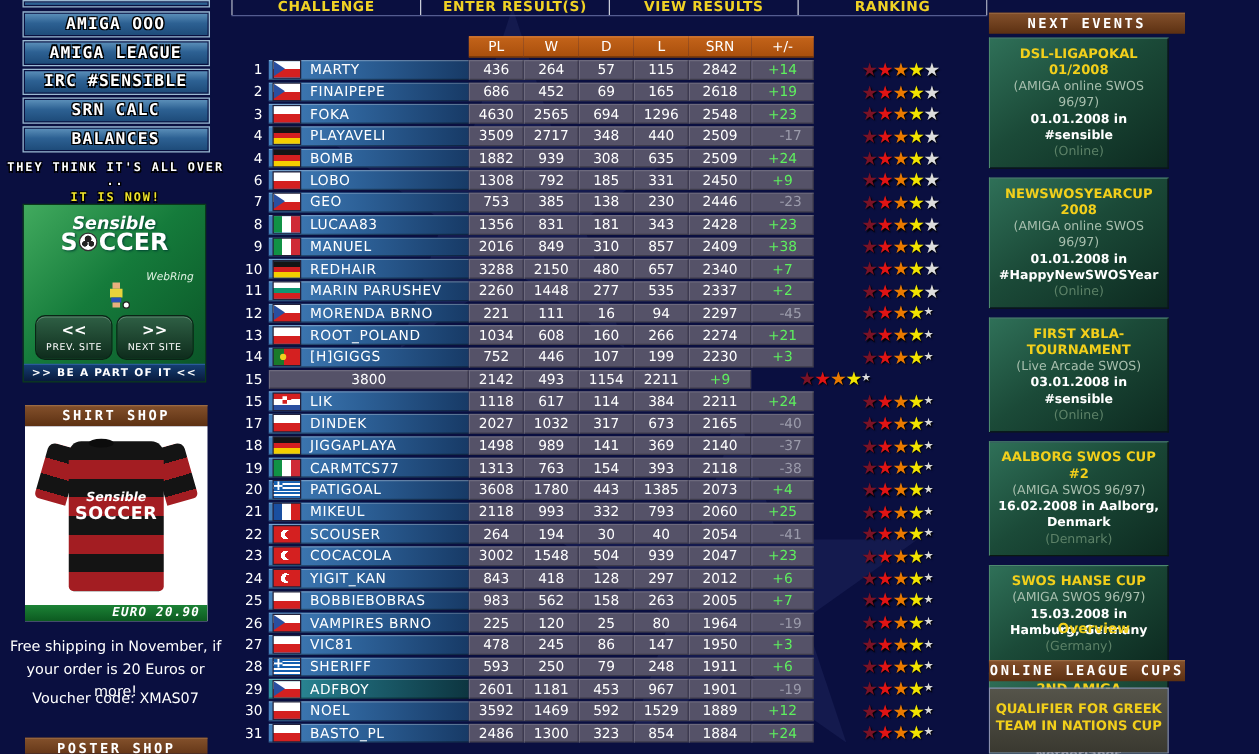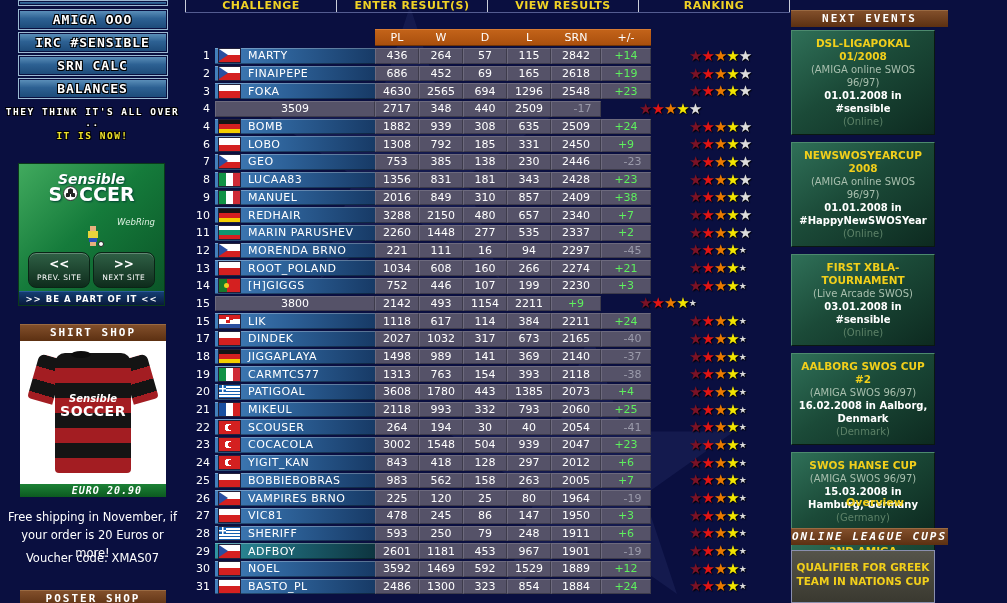--- a/index.html
+++ b/index.html
@@ -75,21 +75,21 @@
   .tbody { position:absolute; left:12px; top:0; width:76px; height:120px;
            background:repeating-linear-gradient(180deg,#141414 0 15px, #a31d22 15px 30px);
            border-radius:10px 10px 4px 4px; }
   .collar { position:absolute; left:28px; top:-2px; width:20px; height:7px; border-radius:50%; background:#0c0c0c; }
   .slogo { position:absolute; left:0; top:40px; width:100%; text-align:center; color:#fff; line-height:12px; }
   .slogo .a { font-style:italic; font-weight:bold; font-size:10px; display:block; }
   .slogo .b { font-weight:bold; font-size:14px; letter-spacing:.5px; display:block; }
   .pricebar { position:absolute; left:0; bottom:0; width:100%; height:13px;
               background:linear-gradient(180deg,#1c8236 0%, #0c5a20 100%);
               font-size:10px; font-weight:bold; font-style:italic; letter-spacing:1px;
-              color:#fff; text-align:right; padding-right:24px; line-height:13px;
+              color:#fff; text-align:right; padding-right:6px; line-height:13px;
               font-family:"DejaVu Sans Mono", monospace; }
   .shipnote { position:absolute; left:4px; top:508px; width:177px; text-align:center;
               font-size:11.5px; line-height:18px; color:#fff; }
   .voucher  { position:absolute; left:4px; top:551px; width:177px; text-align:center;
               font-size:11.5px; color:#fff; }
 
   
   #main { position:absolute; left:185px; top:0; width:605px; height:603px; overflow:hidden; }
   .wstar { position:absolute; background:#141a4e;
            clip-path:polygon(50% 0%, 61% 35%, 98% 35%, 68% 57%, 79% 91%, 50% 70%, 21% 91%, 32% 57%, 2% 35%, 39% 35%); }
@@ -161,34 +161,35 @@
   #events-list { position:absolute; left:0; top:30px; width:144px; }
   .ecard { width:144px; margin-bottom:7px; padding:6px 4px; text-align:center;
            background:linear-gradient(145deg,#2f7058 0%, #1b4a38 45%, #0d2a20 100%);
            border:1px solid; border-color:#4d8a6e #0a1812 #0a1812 #4d8a6e; }
   .etitle { color:#f2cf1b; font-weight:bold; font-size:10.5px; line-height:13px; cursor:pointer; }
   .eplat  { color:#a8bfae; font-size:10px; line-height:13px; }
   .ewhen  { color:#fff; font-weight:bold; font-size:10px; line-height:13px; }
   .eloc   { color:#5d8268; font-size:10px; line-height:13px; }
   #overview { position:absolute; left:0; top:496px; width:168px; text-align:center;
               color:#f2cf1b; font-weight:bold; font-size:11px; cursor:pointer; }
-  #cupsHdr { position:absolute; left:0; top:528px; width:157px;font-style:italic; }
+  #cupsHdr { position:absolute; left:0; top:528px; width:157px; }
   #cups-card { position:absolute; left:0; top:550px; width:144px; height:53px;
                background:linear-gradient(180deg,#55544a 0%, #3a3930 100%);
                border:1px solid #8a8fae; padding:9px 3px; text-align:center; overflow:hidden; }
   .cupitem { color:#f2cf1b; font-weight:bold; font-size:10.5px; line-height:14px;
              margin-bottom:13px; cursor:pointer; }
 </style>
 </head>
 <body>
 
 <div id="left">
   <div class="sideBtn partial px"></div>
   <div id="side-buttons">
       <div class="sideBtn px">AMIGA OOO</div>
+      <div class="sideBtn px">AMIGA LEAGUE</div>
       <div class="sideBtn px">IRC #SENSIBLE</div>
       <div class="sideBtn px">SRN CALC</div>
       <div class="sideBtn px">BALANCES</div>
     </div>
   <div class="tagline px">THEY THINK IT'S ALL OVER ..</div>
   <div class="tagline t2 px">IT IS NOW!</div>
 
   <div class="webring">
     <div class="wr-logo">
       <span class="wr-sensible">Sensible</span>
@@ -314,20 +315,24 @@
     <div class="cell starcell">
           <span class="star s1">★</span>
           <span class="star s2">★</span>
           <span class="star s3">★</span>
           <span class="star s4">★</span>
           <span class="star s5">★</span>
         </div>
   </div>
       <div class="trow tgrid">
     <div class="cell rankcell">4</div>
+    <div class="cell namecell">
+      <span class="flag f-de"></span>
+      <span>PLAYAVELI</span>
+    </div>
     <div class="cell">3509</div>
     <div class="cell">2717</div>
     <div class="cell">348</div>
     <div class="cell">440</div>
     <div class="cell">2509</div>
     <div class="cell diff neg">-17</div>
     <div class="cell starcell">
           <span class="star s1">★</span>
           <span class="star s2">★</span>
           <span class="star s3">★</span>

